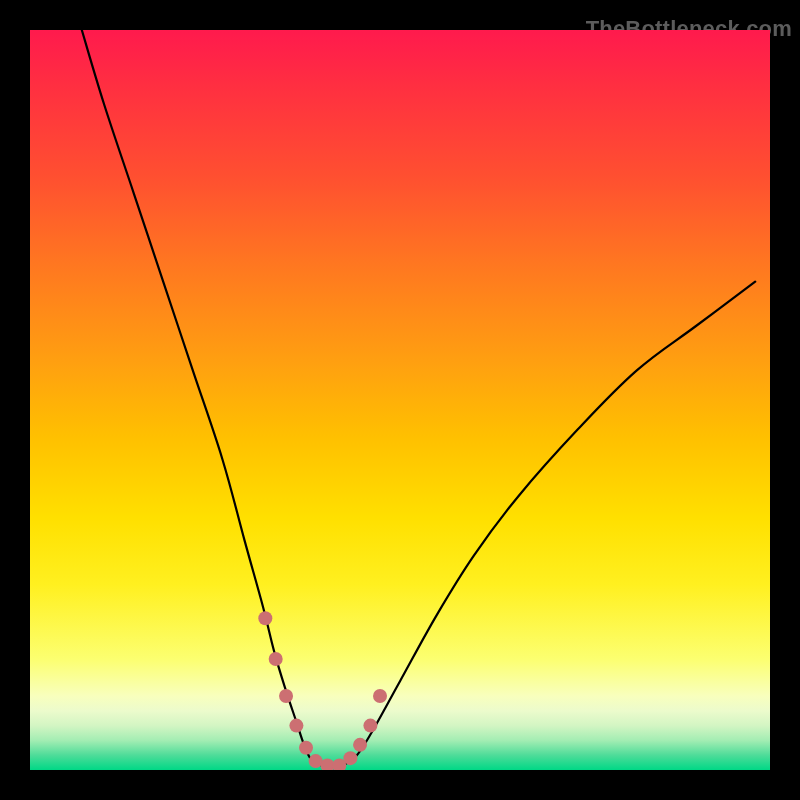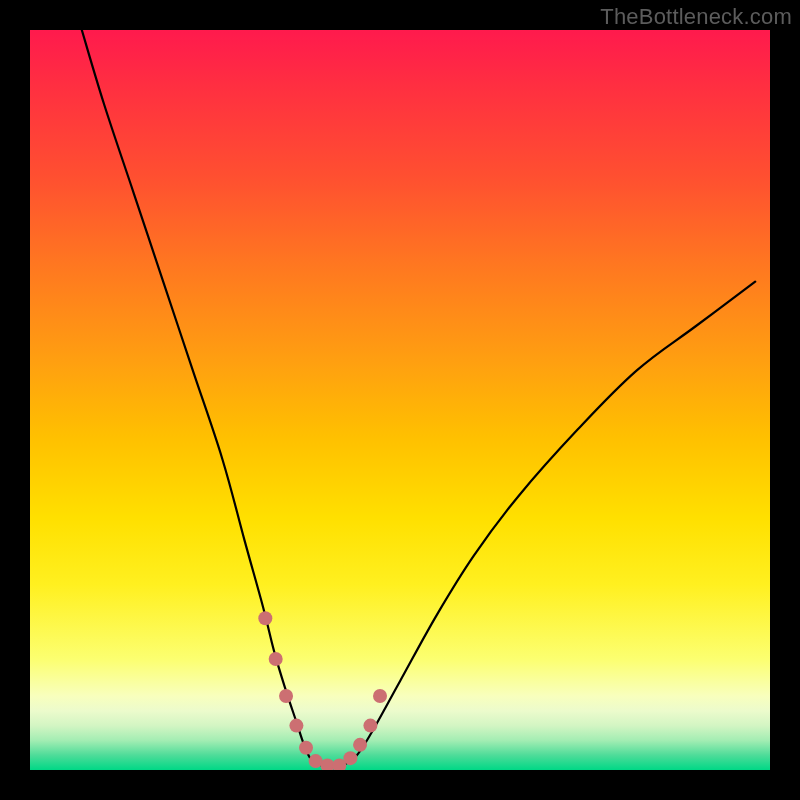--- a/index.html
+++ b/index.html
@@ -36,25 +36,25 @@
       #f8ffbd 90%,
       #ecfbcc 92%,
       #d3f5c3 94%,
       #a3edb3 96%,
       #4edc99 98%,
       #00d886 100%
     );
   }
   .watermark {
     position: absolute;
-    top: 4px;
+    top: 16px;
     right: 8px;
     color: #5c5c5c;
     font-size: 22px;
-    font-weight: 400;
+    font-weight: 700;
     letter-spacing: 0.2px;
     user-select: none;
     text-align: center;
   }
   svg.curve {
     position: absolute;
     left: 0;
     top: 0;
     width: 740px;
     height: 740px;

